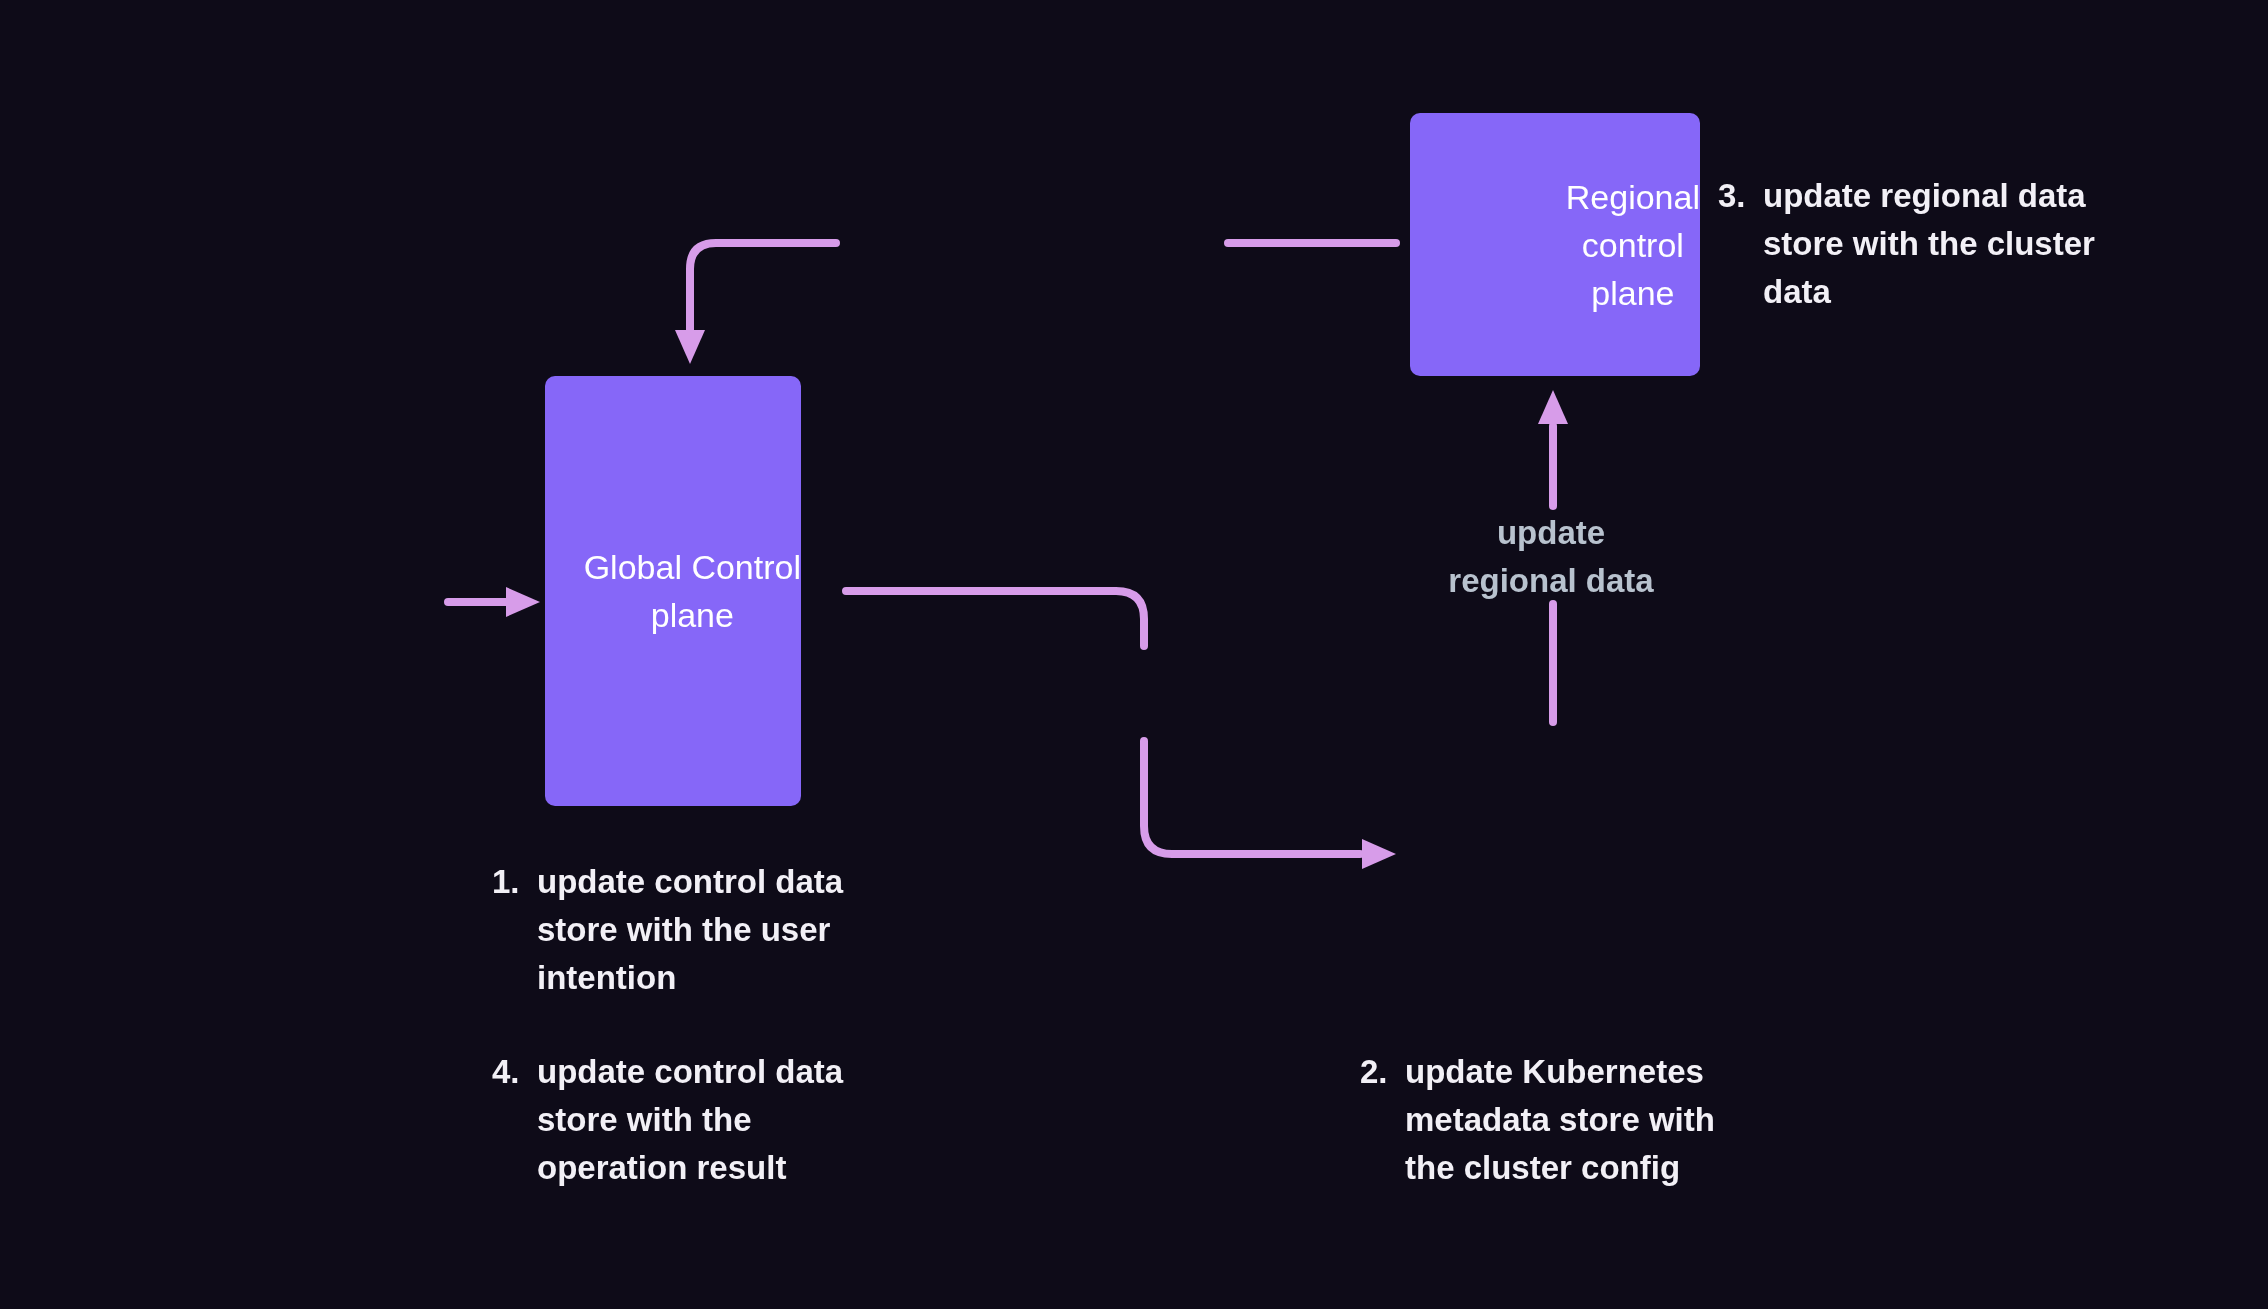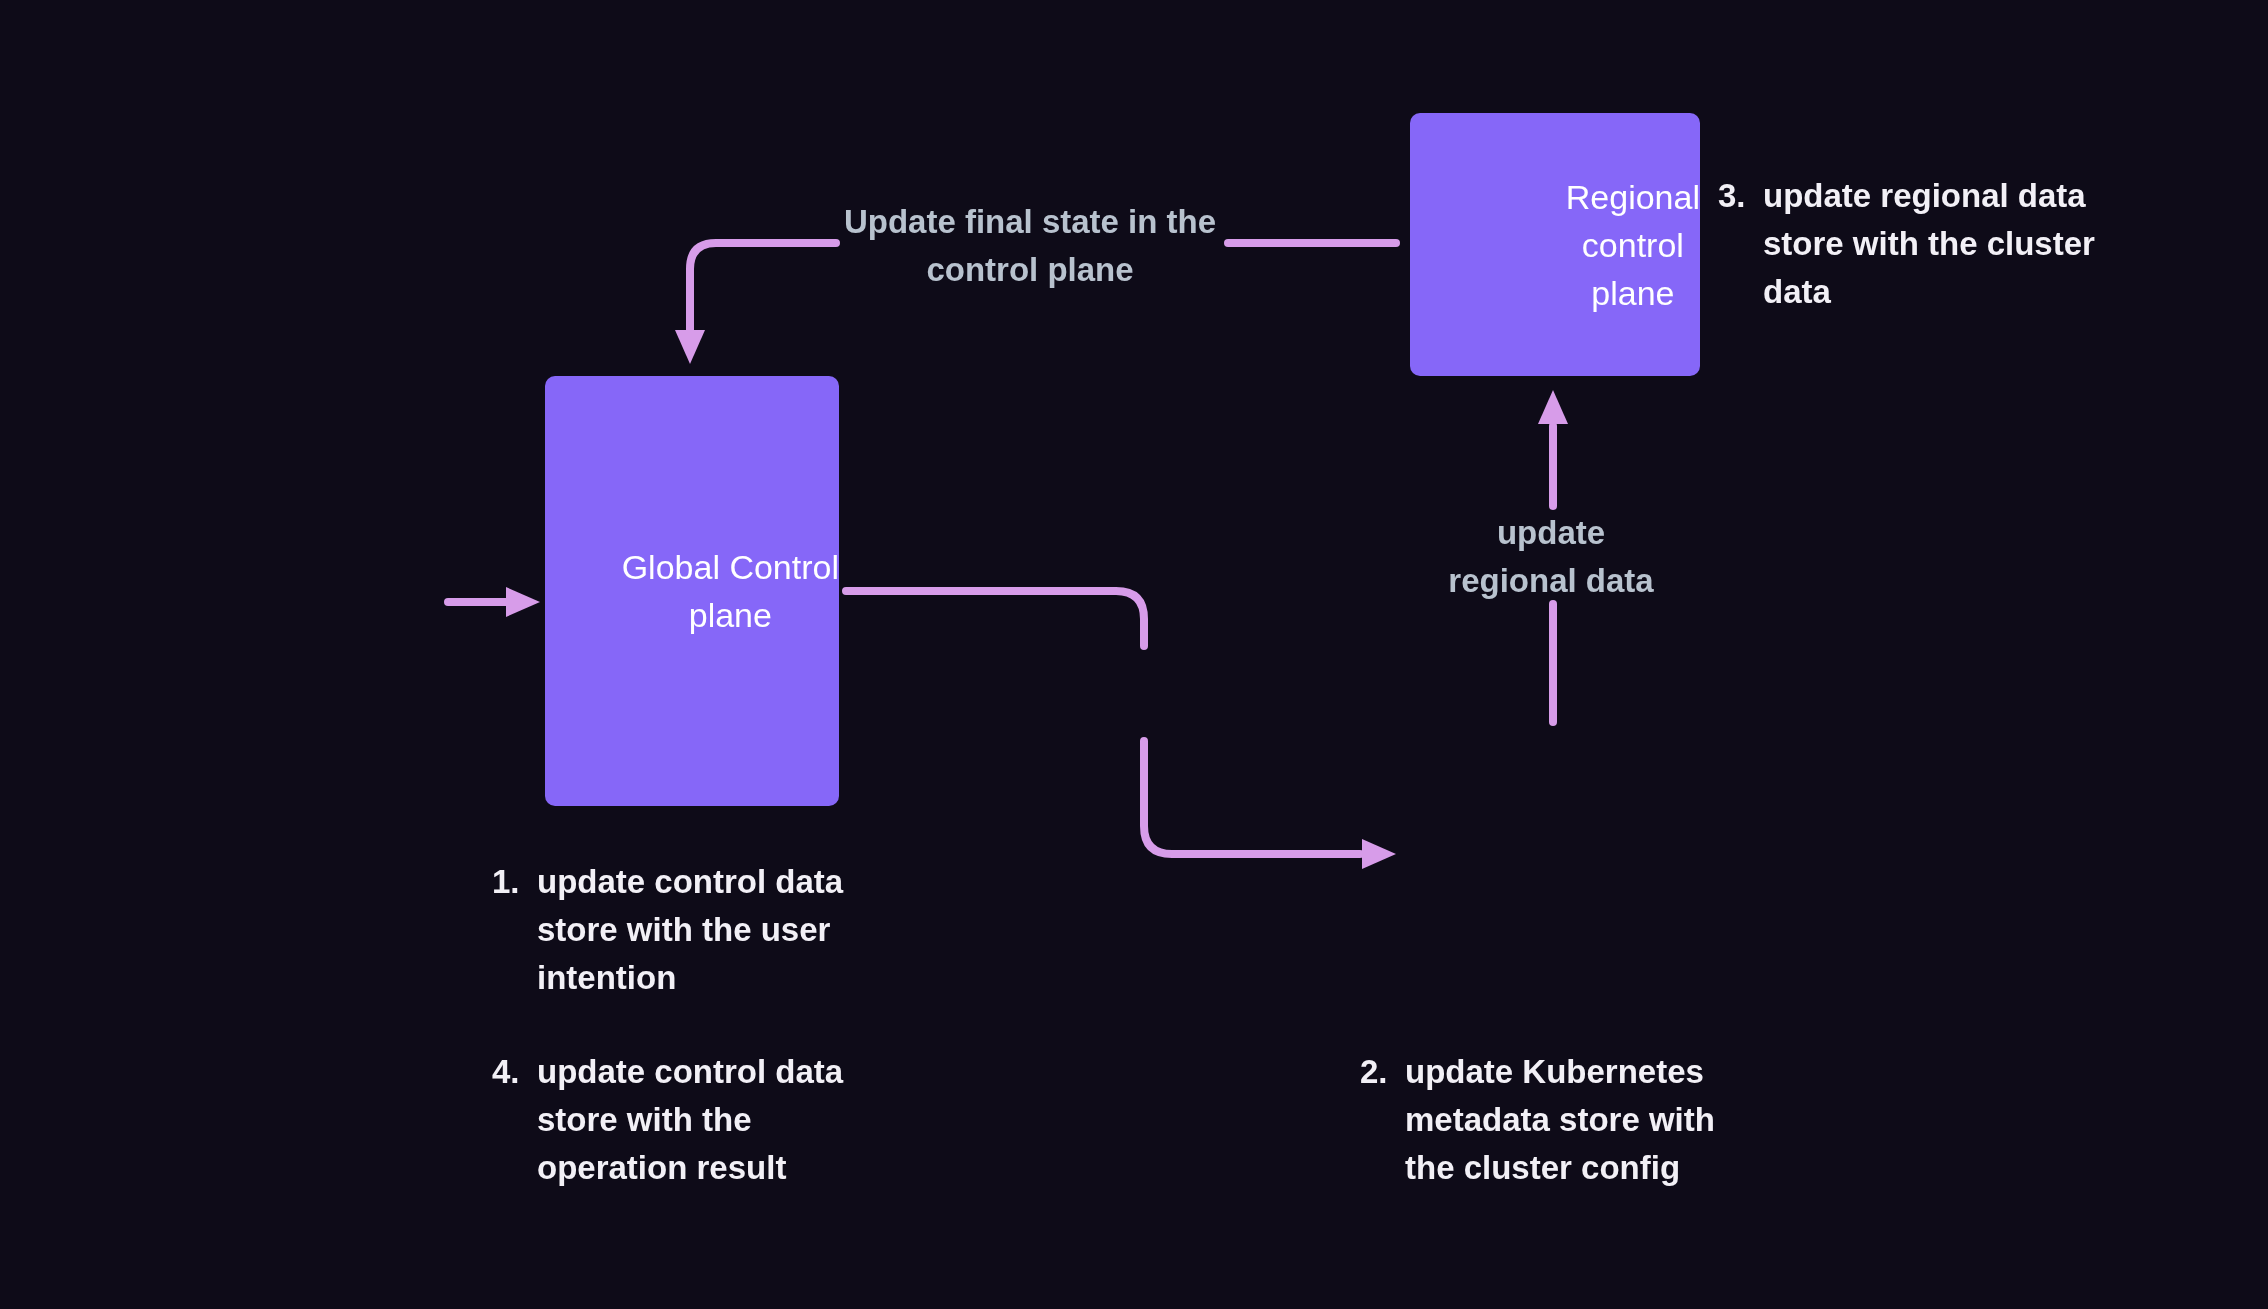--- a/index.html
+++ b/index.html
@@ -25,21 +25,21 @@
   .node{
     position:absolute;
     background:var(--node-fill);
     border-radius:10px;
     display:flex;align-items:center;justify-content:flex-end;
     color:var(--node-text);
     font-size:34px;line-height:48px;font-weight:400;
     text-align:center;white-space:pre-line;
   }
   .node-regional{left:1410px;top:113px;width:290px;height:263px;}
-  .node-global{left:545px;top:376px;width:294px;height:430px;}
+  .node-global{left:545px;top:376px;width:256px;height:430px;}
   .node-kubernetes{left:1410px;top:735px;width:290px;height:265px;}
   .conn-label{
     position:absolute;
     color:var(--label-text);
     font-size:33px;line-height:48px;font-weight:600;
     text-align:center;white-space:pre-line;
   }
   .lbl-create{left:150px;top:578px;width:288px;text-align:right;}
   .lbl-update-final{left:820px;top:198px;width:420px;}
   .lbl-ask-k8s{left:943px;top:648px;width:400px;}
@@ -86,22 +86,20 @@
 plane</span>
   </div>
 
   <div class="node node-global">
     <span>Global Control
 plane</span>
   </div>
 
 
 
-  <div class="conn-label lbl-update-final">Update final state in the
-control plane</div>
 
 
   <div class="conn-label lbl-update-regional">update
 regional data</div>
 
   <div class="step step-1">
     <span class="num">1.</span>
     <span class="txt">update control data
 store with the user
 intention</span>

